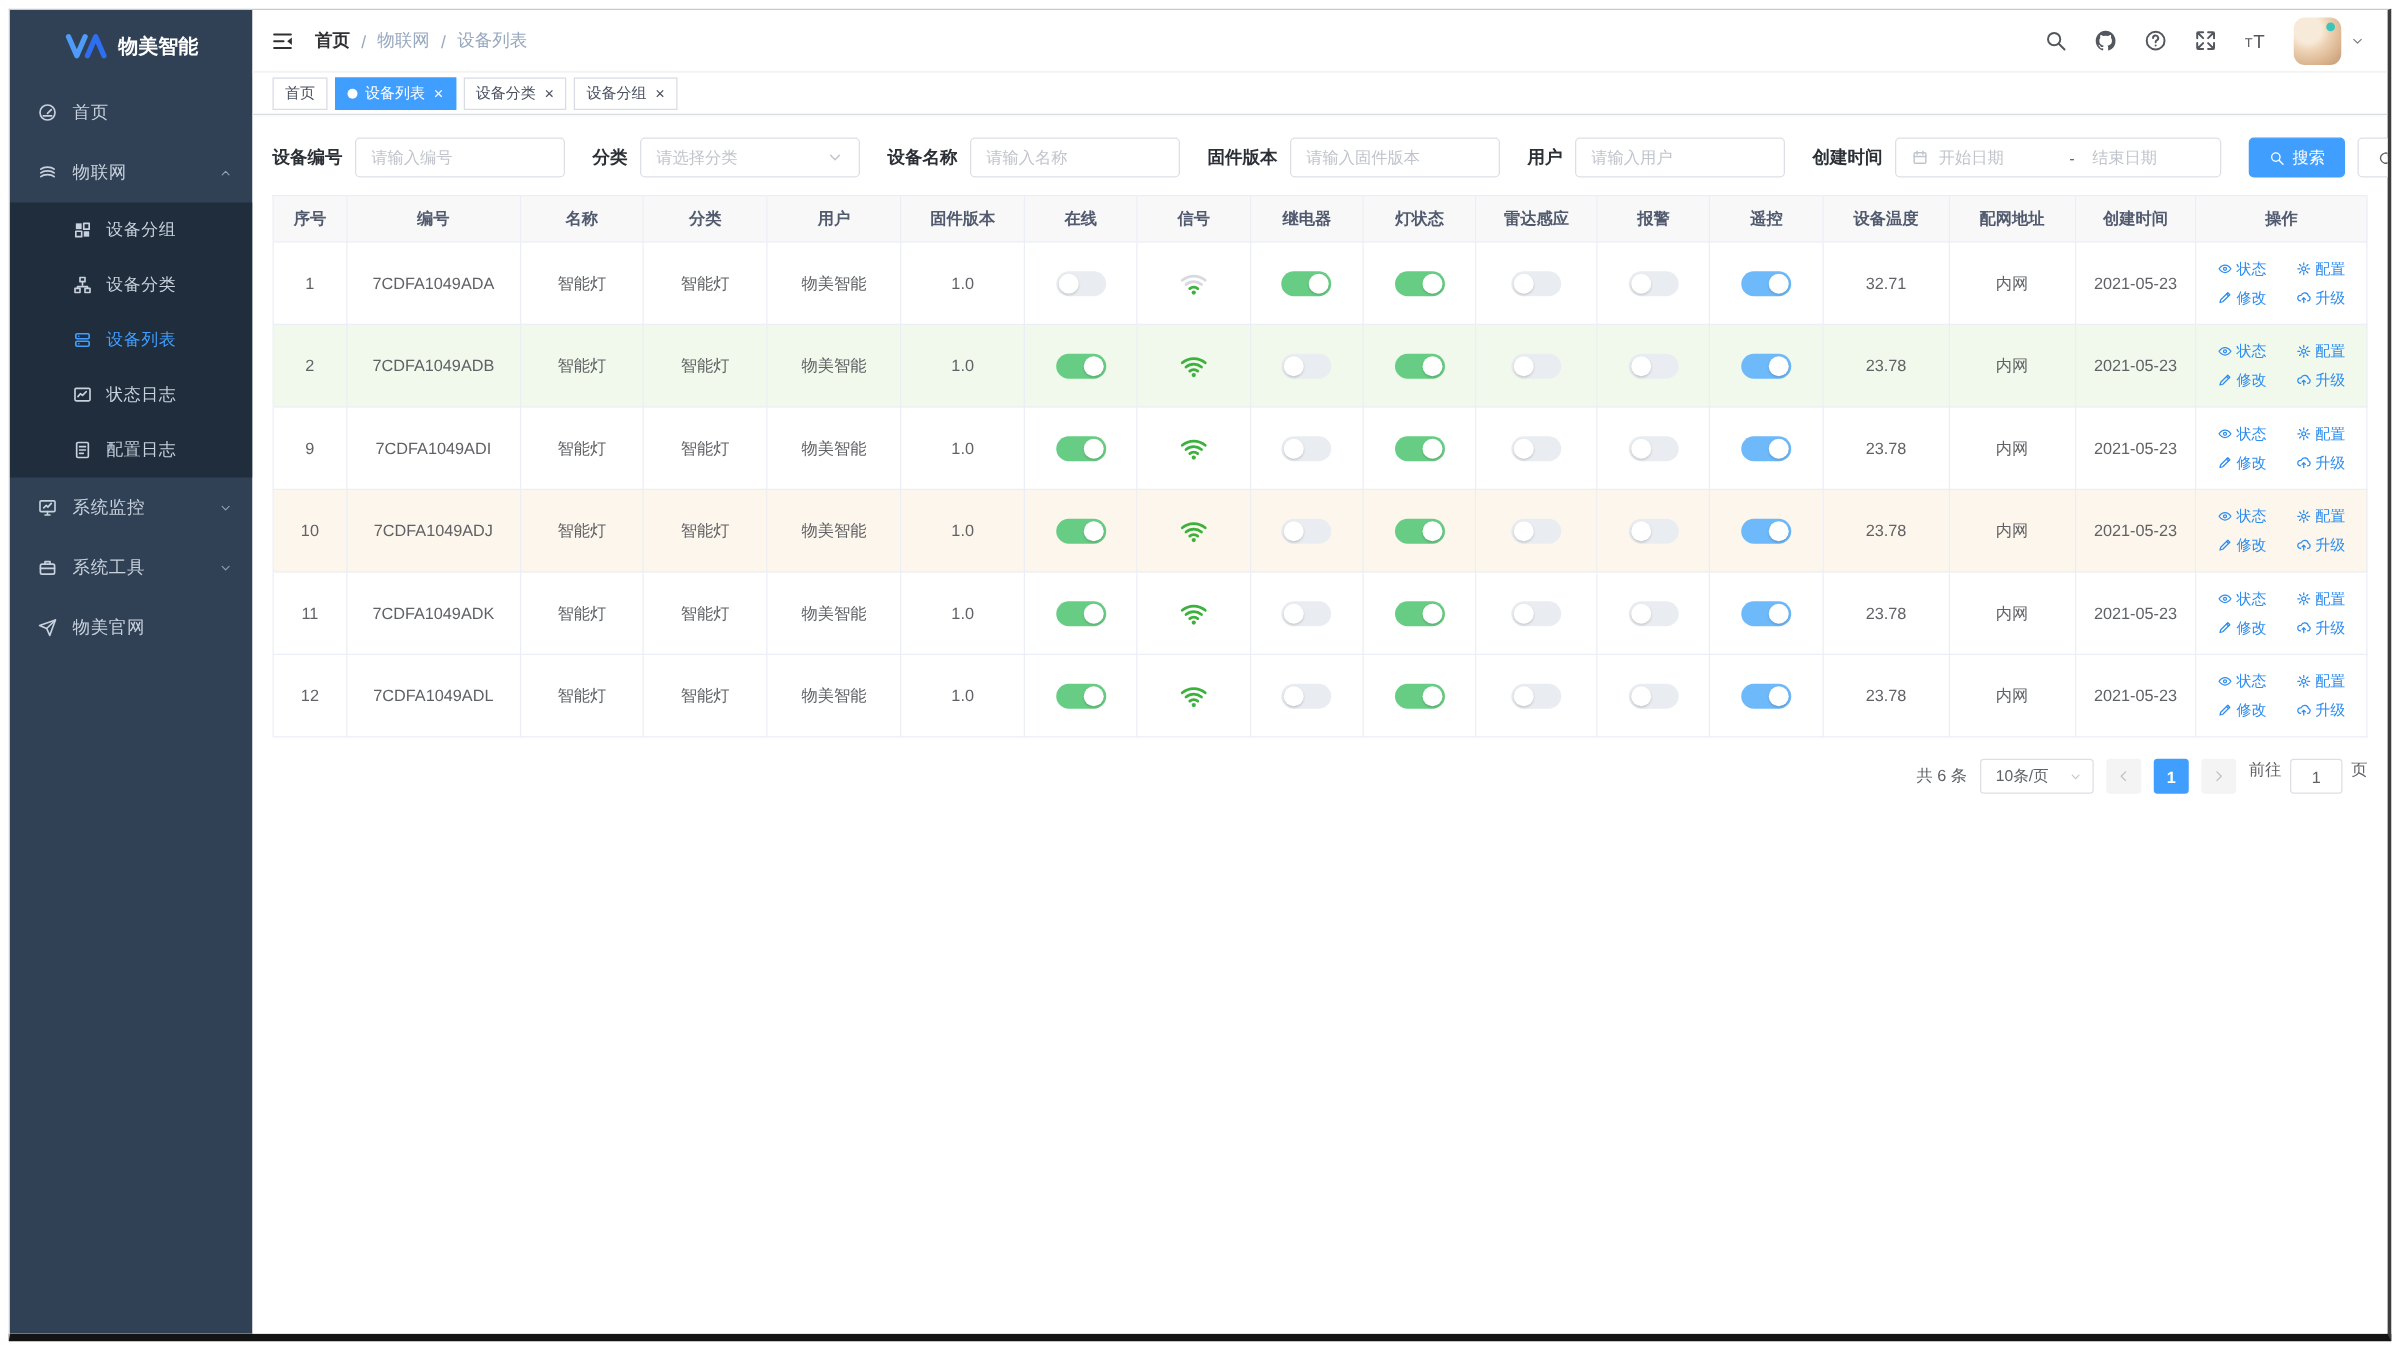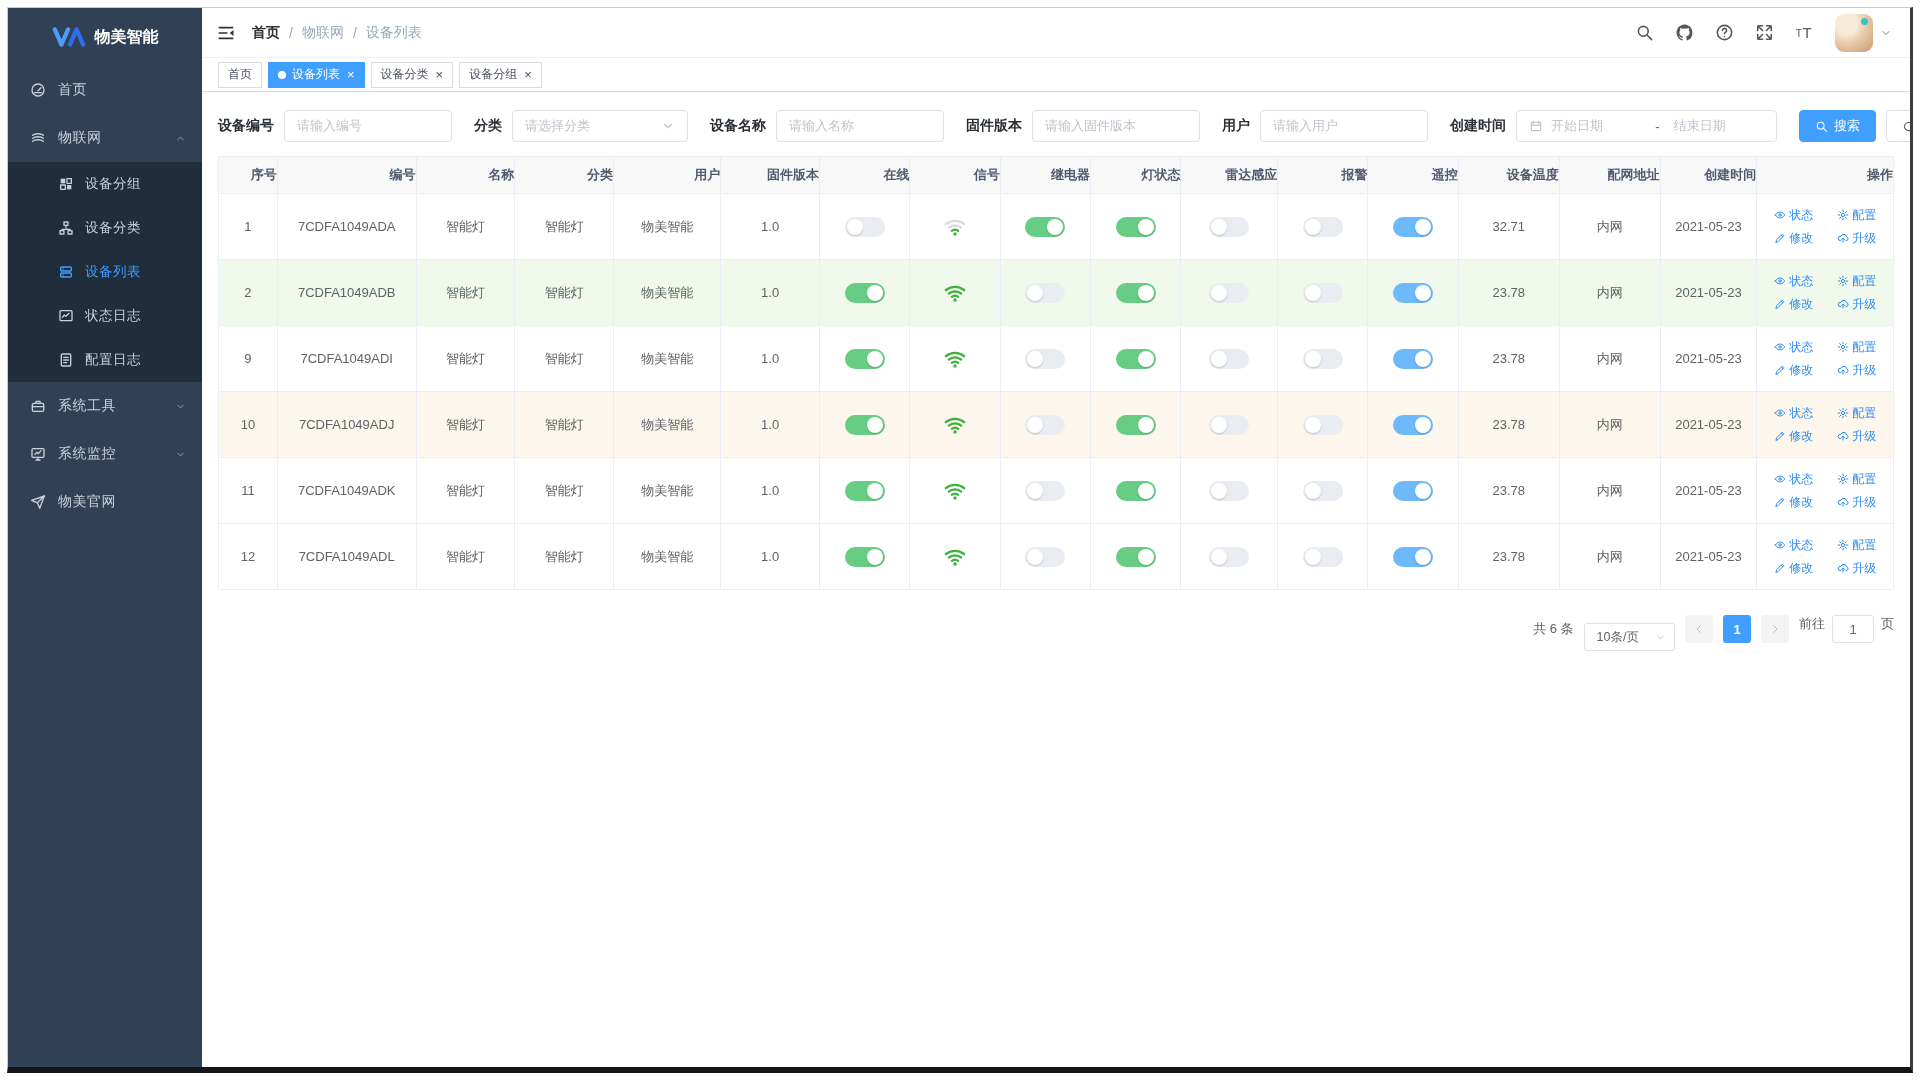--- a/index.html
+++ b/index.html
@@ -52,21 +52,21 @@
   .inputbox .ph { flex:1; overflow:hidden; }
   .inputbox svg { width:14px; height:14px; color:#c0c4cc; flex-shrink:0; }
   .range .sep { color:#606266; padding:0 6px; }
   .btn { height:32px; border-radius:4px; display:inline-flex; align-items:center; gap:6px; padding:0 15px; font-size:13px; cursor:pointer; }
   .btn svg { width:13px; height:13px; }
   .btn.primary { background:var(--accent); color:#fff; border:1px solid var(--accent); }
   .btn.plain { background:#fff; color:#606266; border:1px solid #dcdfe6; margin-left:10px; }
 
   
   table { margin:14px 16px 0; width:calc(100% - 32px); border-collapse:collapse; table-layout:fixed; border:1px solid #ebeef5; font-size:13px; }
-  th { background:#f8f8f9; color:#515a6e; font-weight:700; height:37px; border-right:1px solid #ebeef5; border-bottom:1px solid #ebeef5; text-align:right; }
+  th { background:#f8f8f9; color:#515a6e; font-weight:700; height:37px; border-right:1px solid #ebeef5; border-bottom:1px solid #ebeef5; text-align:center; }
   td { height:66px; text-align:center; color:#606266; border-right:1px solid #ebeef5; border-bottom:1px solid #ebeef5; background:#fff; }
   tr.success td { background:var(--row-success); }
   tr.warning td { background:var(--row-warning); }
 
   .switch { display:inline-block; width:40px; height:20px; border-radius:10px; background:#e9edf1; position:relative; vertical-align:middle; cursor:pointer; }
   .switch .knob { position:absolute; top:2px; left:2px; width:16px; height:16px; border-radius:50%; background:#fff; box-shadow:0 1px 2px rgba(0,0,0,.18); }
   .switch.on.green { background:var(--toggle-green); }
   .switch.on.blue  { background:var(--toggle-blue); }
   .switch.on .knob { left:auto; right:2px; }
 
@@ -75,21 +75,21 @@
   .wifi.strong path { stroke:#3cb13c; } .wifi.strong circle { fill:#3cb13c; }
   .wifi.weak .a1, .wifi.weak .a2 { stroke:#d6dae0; }
   .wifi.weak .a3 { stroke:#3cb13c; } .wifi.weak circle { fill:#3cb13c; }
 
   .ops { display:grid; grid-template-columns:auto auto; gap:6px 24px; justify-content:center; font-size:12px; }
   .op { color:#2d8cf0; display:inline-flex; align-items:center; gap:3px; cursor:pointer; }
   .op svg { width:12px; height:12px; }
 
   
   .pagination { display:flex; align-items:center; justify-content:flex-end; gap:10px; margin:17px 16px 0; font-size:13px; color:#606266; }
-  .psel { height:28px; border:1px solid #dcdfe6; border-radius:3px; display:flex; align-items:center; gap:16px; padding:0 8px 0 12px; font-size:12.5px; color:#606266; cursor:pointer;margin-top:16px; }
+  .psel { height:28px; border:1px solid #dcdfe6; border-radius:3px; display:flex; align-items:center; gap:16px; padding:0 8px 0 12px; font-size:12.5px; color:#606266; cursor:pointer; }
   .psel svg { width:11px; height:11px; color:#c0c4cc; }
   .pbtn { width:28px; height:28px; border-radius:3px; background:#f4f4f5; display:flex; align-items:center; justify-content:center; color:#bcc0c7; cursor:pointer; }
   .pbtn svg { width:12px; height:12px; }
   .pcur { width:28px; height:28px; border-radius:3px; background:var(--accent); color:#fff; display:flex; align-items:center; justify-content:center; font-weight:700; cursor:pointer; }
   .pgoto { display:flex; gap:7px; }
   .pgoto input { width:42px; height:28px; border:1px solid #dcdfe6; border-radius:3px; text-align:center; font-size:13px; color:#606266; font-family:inherit; }
 </style>
 </head>
 <body>
 
@@ -175,39 +175,39 @@
                 <rect x="5" y="3" width="14" height="18" rx="1.5"></rect>
                 <path d="M8.5 8h7M8.5 12h7M8.5 16h4.5"></path>
               </svg>
             </span>
             <span class="lbl">配置日志</span>
           </div>
         </div>
         <div class="mi">
           <span style="display:flex">
             <svg viewBox="0 0 24 24" fill="none" stroke="currentColor" stroke-width="2" stroke-linecap="round" stroke-linejoin="round">
+              <rect x="3" y="4" width="18" height="13" rx="1.5"></rect>
+              <path d="M9 21h6M12 17v4M7.5 12.5l3-3 2 2 4-4.5"></path>
+            </svg>
+          </span>
+          <span class="lbl">系统监控</span>
+          <span class="chev" style="display:flex">
+            <svg viewBox="0 0 24 24" fill="none" stroke="currentColor" stroke-width="2" stroke-linecap="round" stroke-linejoin="round">
+              <path d="M6 9l6 6 6-6"></path>
+            </svg>
+          </span>
+        </div>
+        <div class="mi">
+          <span style="display:flex">
+            <svg viewBox="0 0 24 24" fill="none" stroke="currentColor" stroke-width="2" stroke-linecap="round" stroke-linejoin="round">
               <rect x="3.5" y="8" width="17" height="12" rx="2"></rect>
               <path d="M9 8V5h6v3M3.5 13h17"></path>
             </svg>
           </span>
           <span class="lbl">系统工具</span>
-          <span class="chev" style="display:flex">
-            <svg viewBox="0 0 24 24" fill="none" stroke="currentColor" stroke-width="2" stroke-linecap="round" stroke-linejoin="round">
-              <path d="M6 9l6 6 6-6"></path>
-            </svg>
-          </span>
-        </div>
-        <div class="mi">
-          <span style="display:flex">
-            <svg viewBox="0 0 24 24" fill="none" stroke="currentColor" stroke-width="2" stroke-linecap="round" stroke-linejoin="round">
-              <rect x="3" y="4" width="18" height="13" rx="1.5"></rect>
-              <path d="M9 21h6M12 17v4M7.5 12.5l3-3 2 2 4-4.5"></path>
-            </svg>
-          </span>
-          <span class="lbl">系统监控</span>
           <span class="chev" style="display:flex">
             <svg viewBox="0 0 24 24" fill="none" stroke="currentColor" stroke-width="2" stroke-linecap="round" stroke-linejoin="round">
               <path d="M6 9l6 6 6-6"></path>
             </svg>
           </span>
         </div>
         <div class="mi">
           <span style="display:flex">
             <svg viewBox="0 0 24 24" fill="none" stroke="currentColor" stroke-width="2" stroke-linecap="round" stroke-linejoin="round">
               <path d="M21.5 3L11 13.2"></path>

